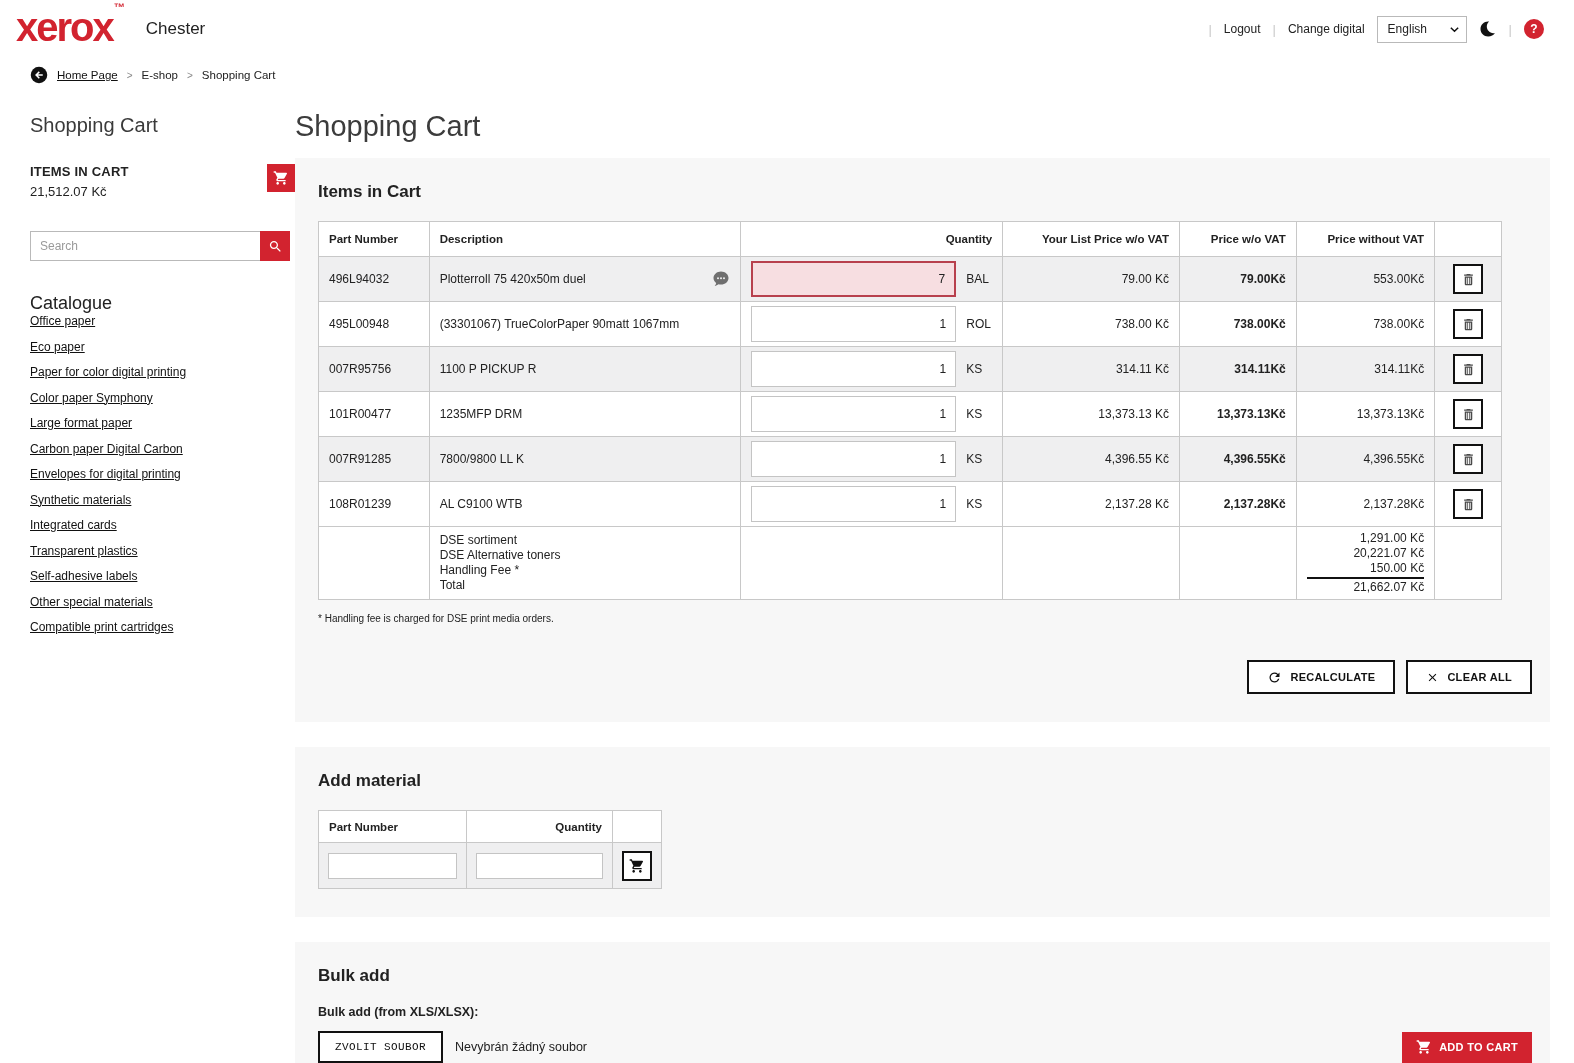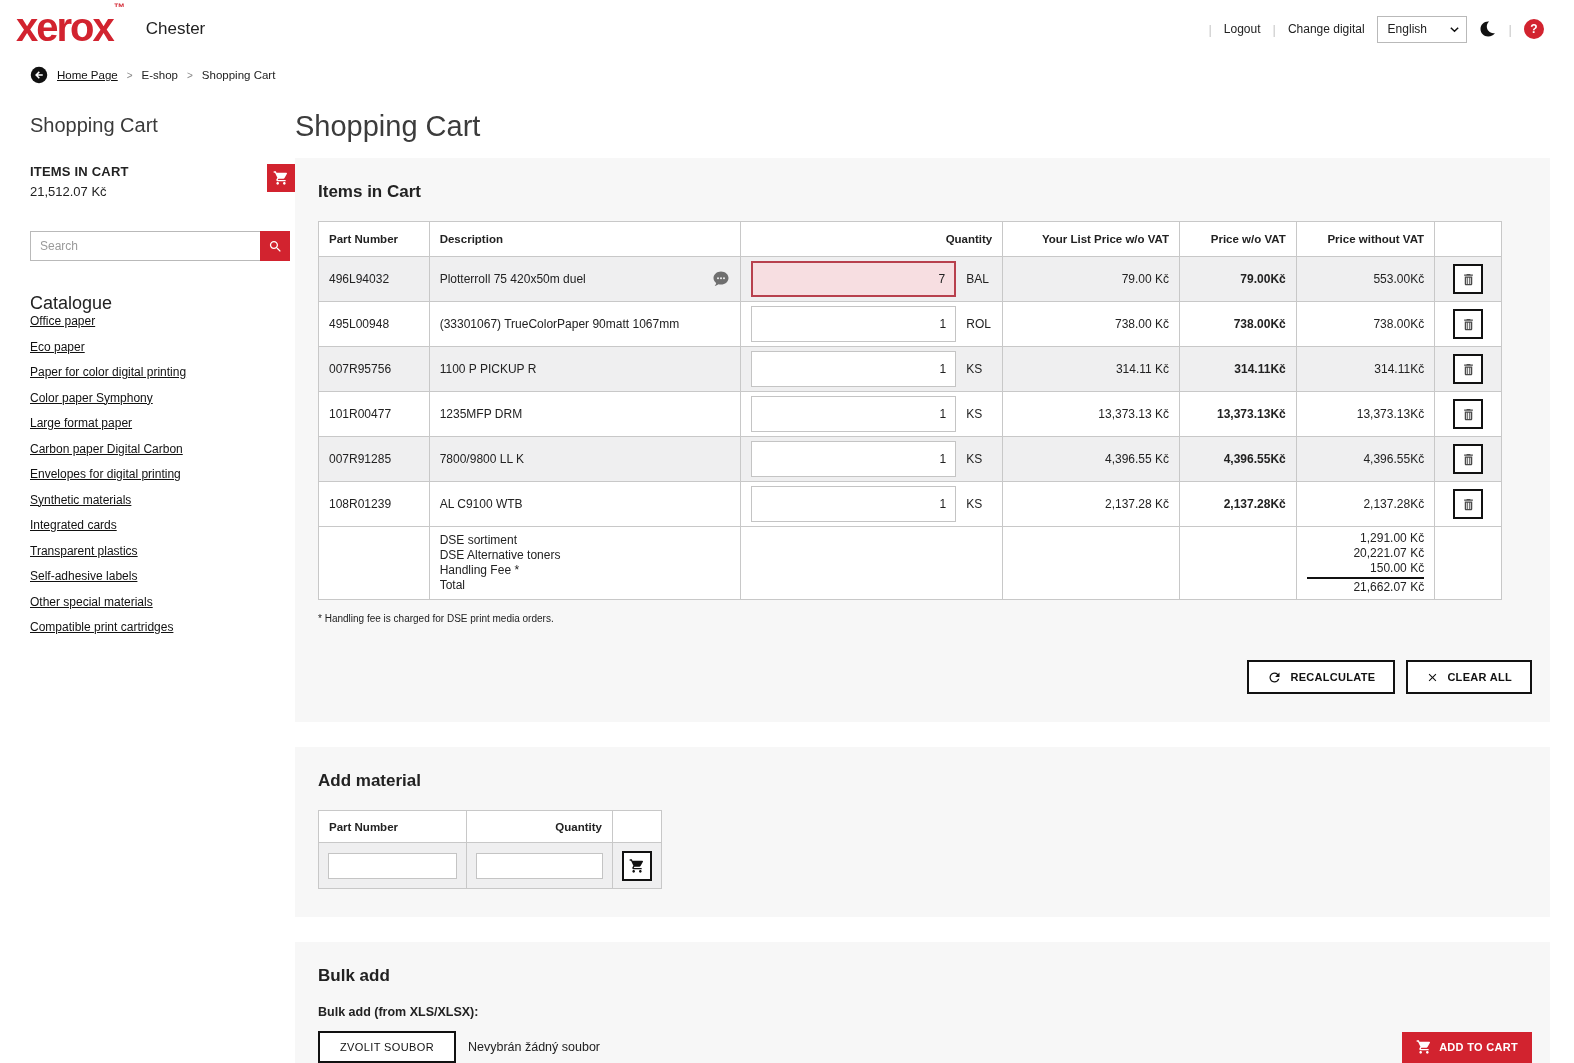--- a/index.html
+++ b/index.html
@@ -107,23 +107,23 @@
   table.addm td { background:#efeff0; height:46px; padding:4px 9px; }
   .am-part { width:148px; } .am-qty { width:146px; } .am-btn { width:44px; text-align:center; }
   .am-input { width:100%; height:26px; border:1px solid #c4c4c4; background:#fff; padding:0 6px;
     font-size:12px; font-family:"Liberation Sans", sans-serif; }
   .cart-small-btn { width:30px; height:30px; background:#fff; border:2px solid #111;
     display:inline-flex; align-items:center; justify-content:center; cursor:pointer; }
 
   
   .bulk-label { font-size:12.5px; margin-bottom:12px;font-weight:bold; }
   .bulk-row { display:flex; align-items:center; }
-  .choose-file-btn { width:138px; height:32px; background:#fff; border:2px solid #111;
+  .choose-file-btn { width:125px; height:32px; background:#fff; border:2px solid #111;
     font-size:11px; font-weight:400; letter-spacing:.4px; color:#111; cursor:pointer;
-    font-family:Liberation Sans, sans-serif; }
+    font-family:Liberation Mono, monospace; }
   .no-file { font-size:12.5px; margin-left:12px; }
   .add-to-cart-btn { margin-left:auto; height:31px; min-width:125px; background:#d2232f;
     color:#fff; border:none; font-size:11px; font-weight:bold; letter-spacing:.3px;
     display:inline-flex; align-items:center; justify-content:flex-start; gap:7px; padding:0 14px;
     cursor:pointer; font-family:"Liberation Sans", sans-serif; }
 
   svg { display:block; }
 </style>
 </head>
 <body>

